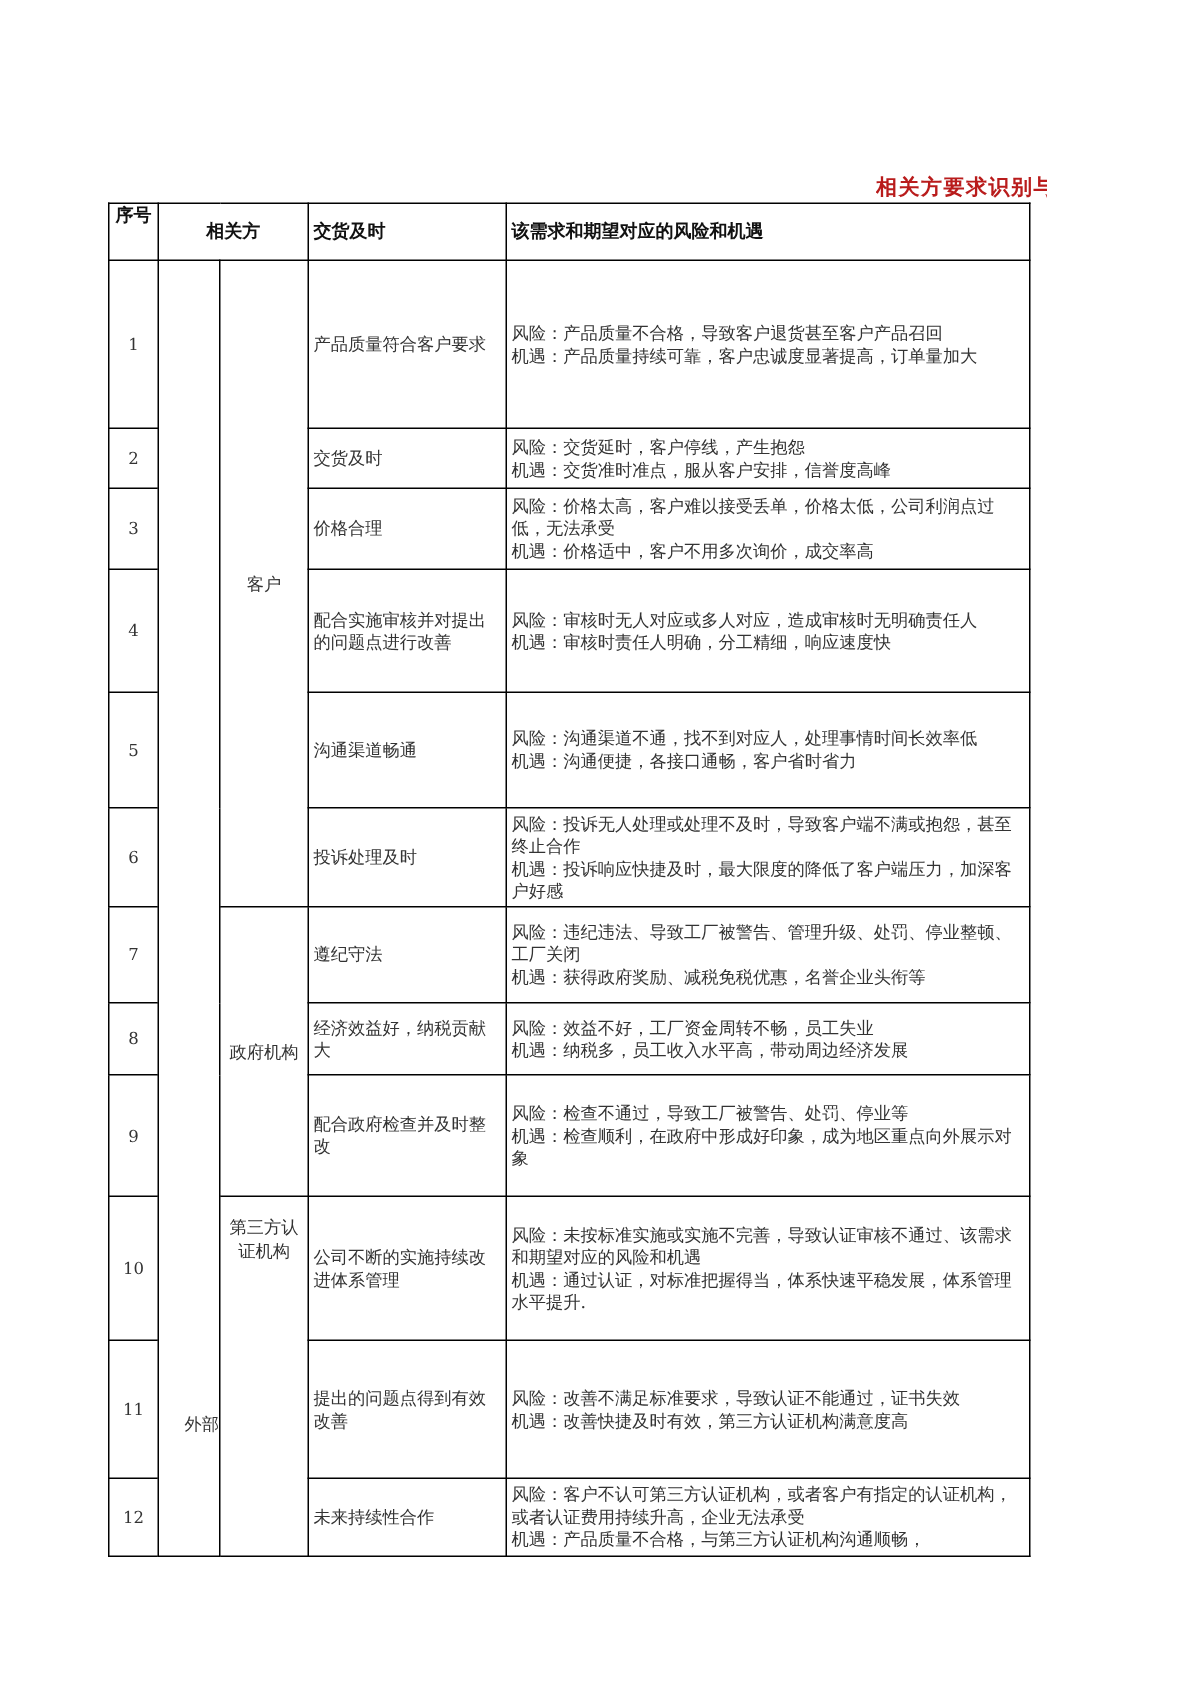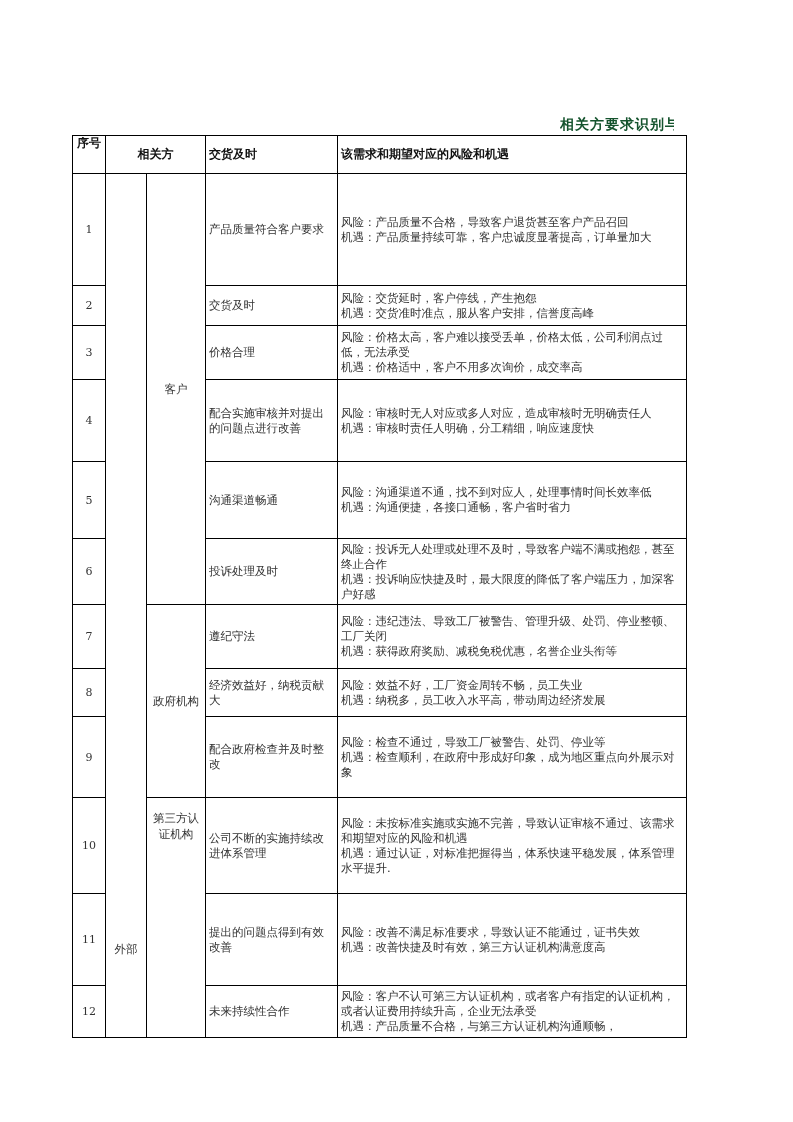--- a/index.html
+++ b/index.html
@@ -1,34 +1,34 @@
 <!DOCTYPE html>
 <html><head>
   <meta charset="utf-8">
   <style>
     html, body { margin: 0; padding: 0; background: #ffffff; }
     body { width: 793px; height: 1122px; position: relative; overflow: hidden;
            font-family: "DejaVu Serif", "Liberation Serif", serif; color: #222; }
-    .title { position: absolute; left: 560px; top: 116px; width: 114px; height: 20px;
+    .title { position: absolute; left: 584px; top: 116px; width: 114px; height: 20px;
              overflow: hidden; white-space: nowrap; font-family: Liberation Serif, serif;
-             font-size: 14px; font-weight: bold; color: #14532d; letter-spacing: 1px; }
+             font-size: 14px; font-weight: bold; color: #b91c1c; letter-spacing: 1px; }
     .sheet { position: absolute; left: 72px; top: 135px; border-collapse: collapse; table-layout: fixed; }
     .sheet td, .sheet th { border: 1px solid #000; padding: 0; vertical-align: middle; overflow: hidden; }
     .sheet th { font-family: "DejaVu Sans", "Liberation Sans", sans-serif; font-weight: bold;
                 font-size: 12px; color: #111; height: 21px; text-align: left; padding-left: 3px; }
     .sheet th.c { text-align: center; padding-left: 0; }
     .sheet th.seq { font-size: 12px; line-height: 12px; vertical-align: top; padding-top: 1px; height: 21px; }
     .seq-inner { height: 36px; overflow: hidden; display: block; }
     .num { text-align: center; font-size: 11px; color: #333; }
     .party { text-align: center; font-size: 11.5px; color: #333; }
     .req { font-size: 11.5px; line-height: 15px; color: #333; padding-left: 3px !important; padding-right: 2px !important; }
     .risk { font-size: 11.5px; line-height: 15px; color: #333; padding-left: 3px !important; padding-right: 3px !important; }
     .risk .line { display: block; }
     .cat { vertical-align: bottom !important; }
-    .cat span { display: block; padding-bottom: 80px; text-align: center; font-size: 11.5px; color: #333; }
+    .cat span { display: block; padding-bottom: 80px; text-align: right; font-size: 11.5px; color: #333; }
     .grp-top { vertical-align: top !important; margin-top: 36px; }
     .grp-top span { display: block; padding-top: 5px; text-align: center; }
   </style>
 </head>
 <body>
 
 <div class="title">相关方要求识别与</div>
 
 <table class="sheet">
   <colgroup>

